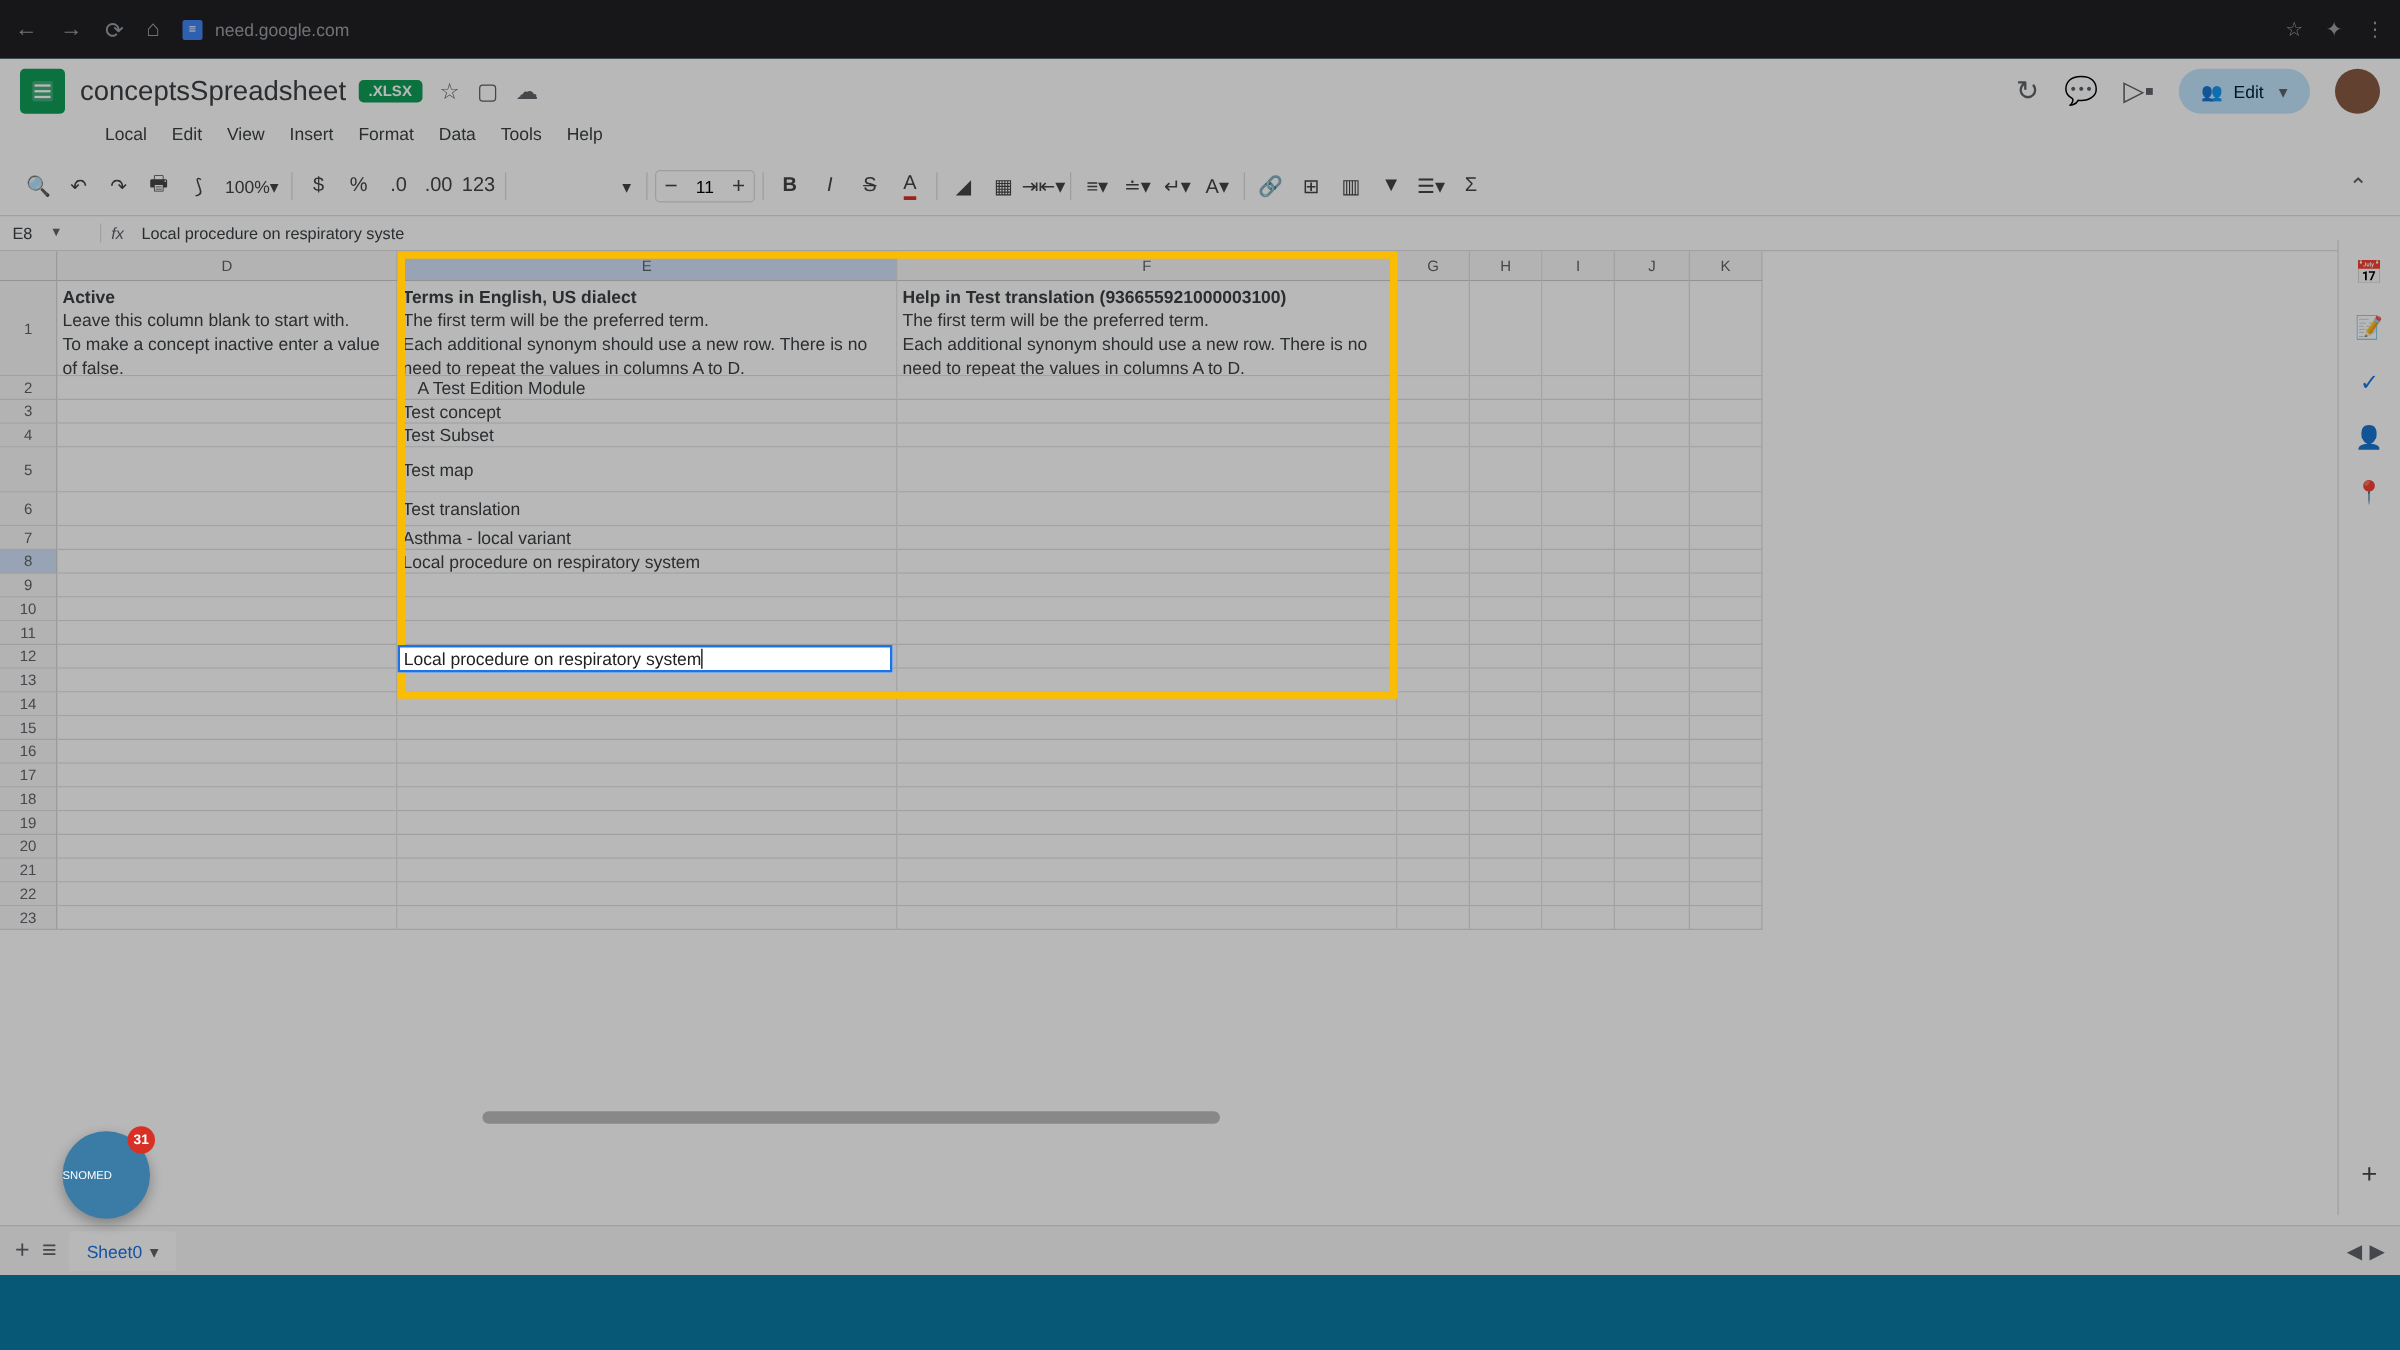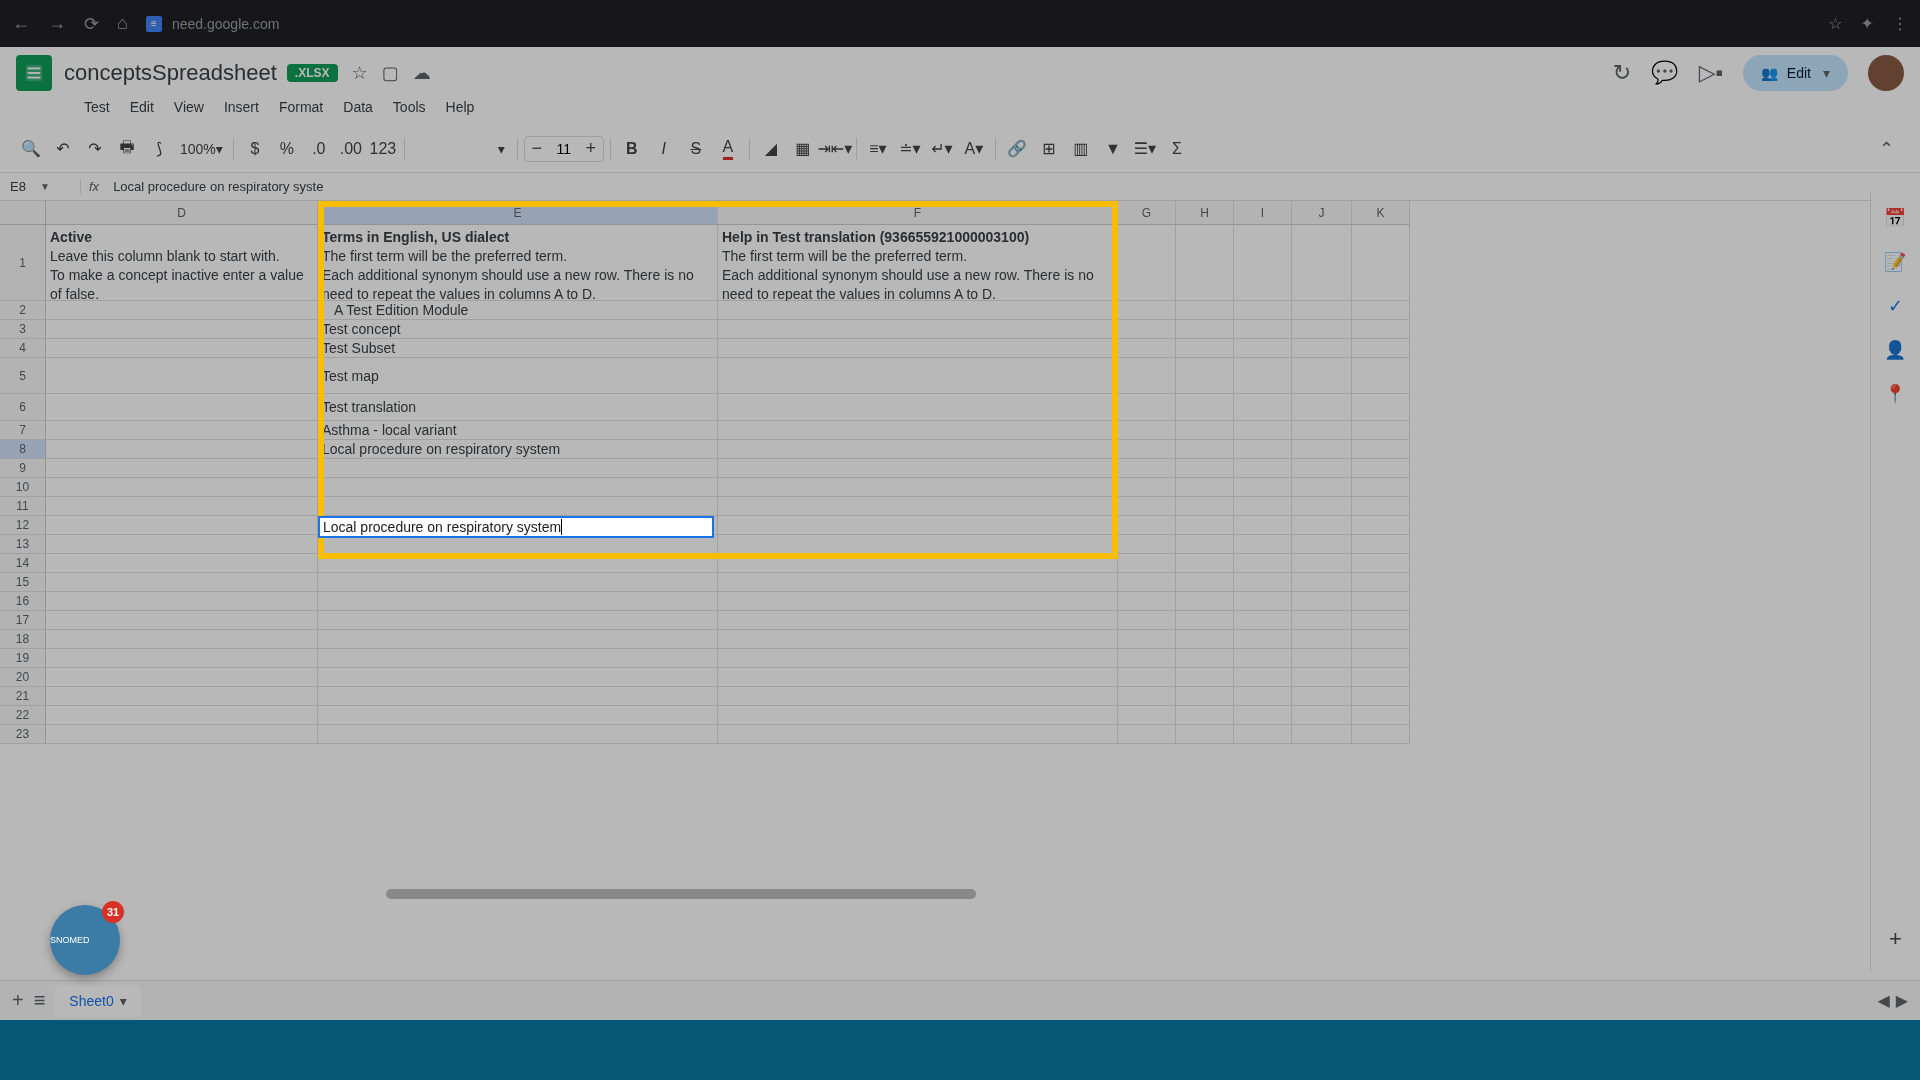--- a/index.html
+++ b/index.html
@@ -138,21 +138,21 @@
       <div class="share-btn">
         <span>👥</span>
         <span>Edit</span>
         <span class="small-grey" style="margin-left:4px">▾</span>
       </div>
       <div class="avatar"></div>
     </div>
   </div>
 
   <div class="menu-bar">
-    <span class="menu-item">Test</span>
+    <span class="menu-item">Local</span>
     <span class="menu-item">Edit</span>
     <span class="menu-item">View</span>
     <span class="menu-item">Insert</span>
     <span class="menu-item">Format</span>
     <span class="menu-item">Data</span>
     <span class="menu-item">Tools</span>
     <span class="menu-item">Help</span>
   </div>
 
   <div class="toolbar">

